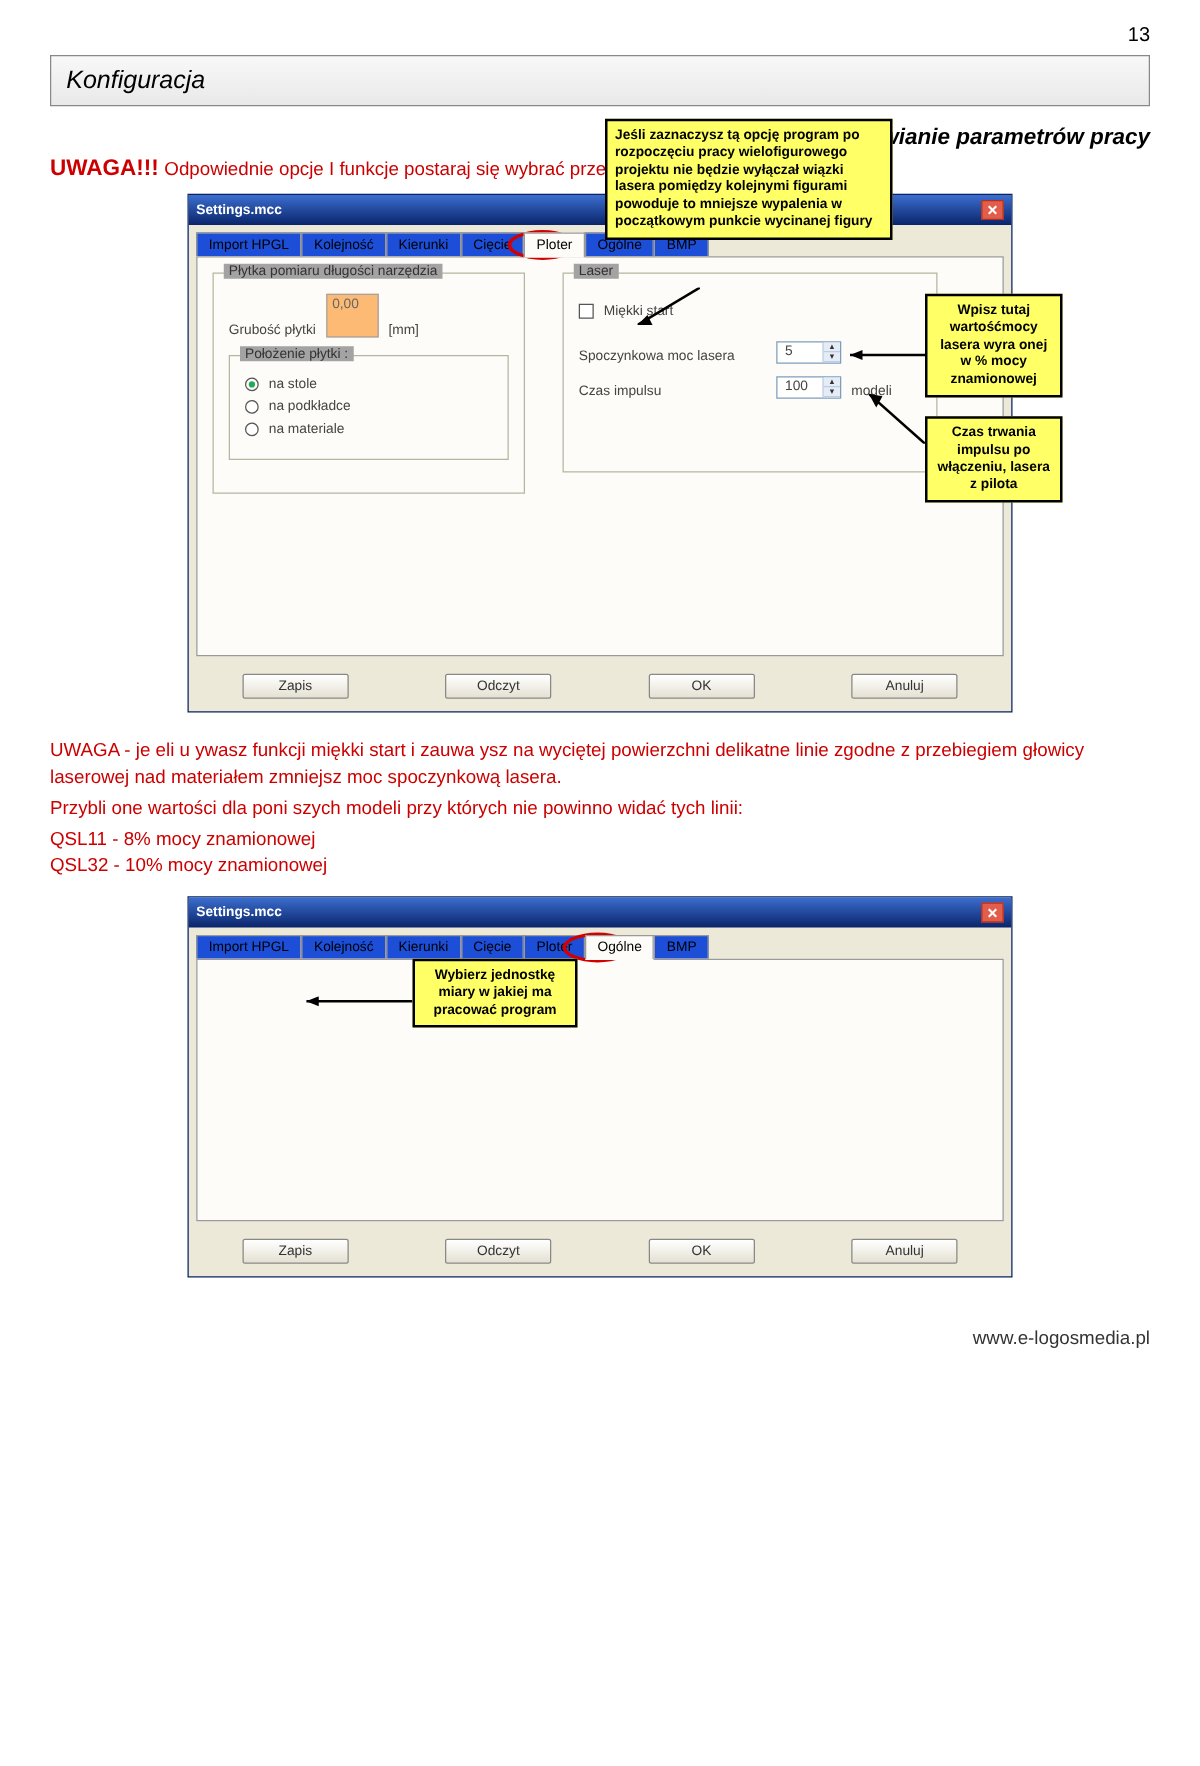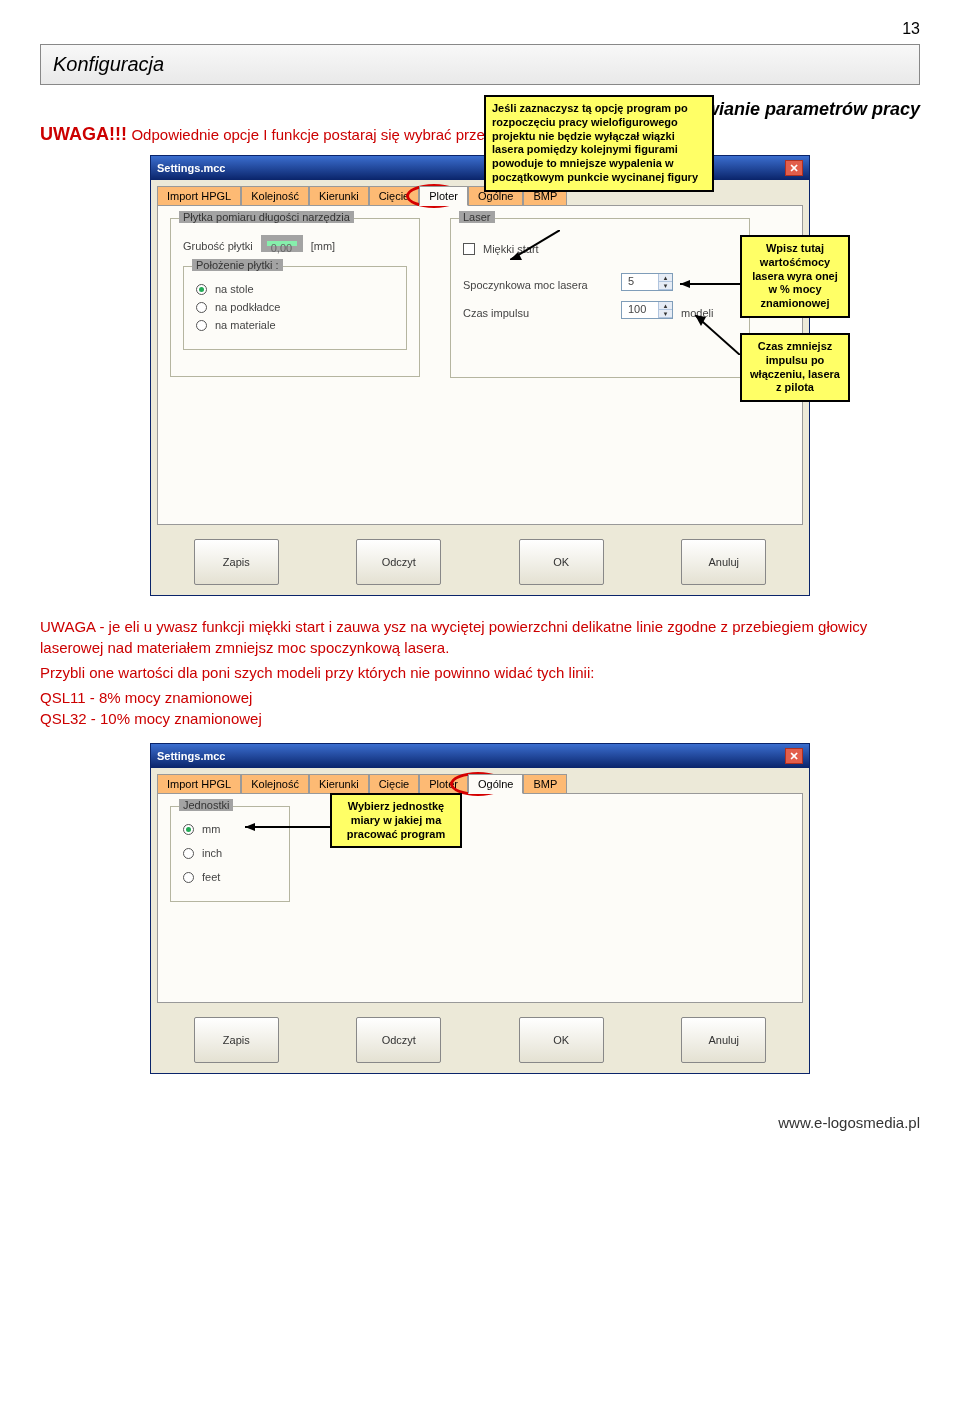--- a/index.html
+++ b/index.html
@@ -51,21 +51,21 @@
   }
   .tabs {
     display: flex;
     padding: 6px 6px 0 6px;
     gap: 0;
   }
   .tab {
     border: 1px solid #999;
     border-bottom: none;
     padding: 3px 9px;
-    background: #fdba74;
+    background: #1d4ed8;
     font-size: 11px;
     position: relative;
   }
   .tab.active {
     background: #fdfcf8;
     border-bottom: 1px solid #fdfcf8;
     margin-bottom: -1px;
     z-index: 2;
   }
   .tab-body {
@@ -86,25 +86,25 @@
     position: absolute;
     top: -8px;
     left: 8px;
     background: #a3a3a3;
     padding: 0 4px;
     color: #333;
   }
   .row { display: flex; align-items: flex-end; gap: 8px; margin: 6px 0; color: #444; }
   .field {
     display: inline-block;
-    border: 6px solid #a3a3a3;
-    background: #86efac;
+    border: 1px solid #a3a3a3;
+    background: #fdba74;
     padding: 1px 4px;
     min-width: 42px;
-    height: 17px;
+    height: 35px;
     color: #666;
   }
   .spin {
     display: inline-flex;
     border: 1px solid #7f9db9;
     background: #fff;
     height: 18px;
   }
   .spin .num { padding: 1px 6px; min-width: 36px; }
   .spin .arrows {
@@ -125,21 +125,21 @@
   .checkbox { width:12px; height:12px; border:1px solid #555; background:#fff; display:inline-block; }
   .button-row {
     display: flex;
     justify-content: space-around;
     padding: 8px 4px 10px 4px;
   }
   .btn {
     border: 1px solid #888;
     background: linear-gradient(#fff,#e4e1d2);
     color: #333;
-    padding: 16px 20px;
+    padding: 3px 20px;
     font-size: 11px;
     border-radius: 2px;
     min-width: 85px;
     text-align: center;
   }
   .red-circle {
     position: absolute;
     border: 3px solid #d40000;
     border-radius: 50%;
     pointer-events: none;
@@ -267,21 +267,21 @@
       <line x1="0" y1="30" x2="50" y2="0" stroke="#000" stroke-width="2"></line>
       <polygon points="0,30 8,22 12,30" fill="#000"></polygon>
     </svg>
 
   <div class="callout" style="left:700px; top:80px; width:110px;">Wpisz tutaj wartośćmocy lasera wyra onej w % mocy znamionowej</div>
   <svg class="arrow-line" style="left:640px; top:125px; width:60px; height:8px;">
       <line x1="60" y1="4" x2="0" y2="4" stroke="#000" stroke-width="2"></line>
       <polygon points="0,4 10,0 10,8" fill="#000"></polygon>
     </svg>
 
-  <div class="callout" style="left:700px; top:178px; width:110px;">Czas zmniejsz impulsu po włączeniu, lasera z pilota</div>
+  <div class="callout" style="left:700px; top:178px; width:110px;">Czas trwania impulsu po włączeniu, lasera z pilota</div>
   <svg class="arrow-line" style="left:655px; top:160px; width:45px; height:40px;">
       <line x1="45" y1="40" x2="0" y2="0" stroke="#000" stroke-width="2"></line>
       <polygon points="0,0 11,2 6,11" fill="#000"></polygon>
     </svg>
 </div>
 
 <div class="body-text">UWAGA - je  eli u  ywasz funkcji miękki start i zauwa  ysz na wyciętej powierzchni delikatne linie zgodne z przebiegiem głowicy laserowej nad materiałem zmniejsz moc spoczynkową lasera.</div>
 <div class="body-text" style="margin-top:0;">Przybli  one wartości dla poni  szych modeli przy których nie powinno widać tych linii:</div>
 <div class="body-text" style="margin:0;">QSL11 - 8% mocy znamionowej</div>
 <div class="body-text" style="margin:0 0 14px 0;">QSL32 - 10% mocy znamionowej</div>
@@ -296,35 +296,20 @@
       <div class="tab">Import HPGL</div>
       <div class="tab">Kolejność</div>
       <div class="tab">Kierunki</div>
       <div class="tab">Cięcie</div>
       <div class="tab">Ploter</div>
       <div class="tab active">Ogólne</div>
       <div class="tab">BMP</div>
     </div>
     <div class="tab-body" style="min-height:210px;">
       <div class="red-circle" style="width:56px;height:24px;top:-22px;left:292px;"></div>
-      <div class="groupbox" style="width:120px;">
-        <div class="legend">Jednostki</div>
-        <div class="row">
-            <span class="radio checked"></span>
-            <span>mm</span>
-          </div>
-        <div class="row" style="margin-top:12px;">
-            <span class="radio"></span>
-            <span>inch</span>
-          </div>
-        <div class="row" style="margin-top:12px;">
-            <span class="radio"></span>
-            <span>feet</span>
-          </div>
-      </div>
     </div>
     <div class="button-row">
       <div class="btn">Zapis</div>
       <div class="btn">Odczyt</div>
       <div class="btn">OK</div>
       <div class="btn">Anuluj</div>
     </div>
   </div>
 
   <div class="callout" style="left:290px; top:50px; width:132px;">Wybierz jednostkę miary w jakiej ma pracować program</div>

